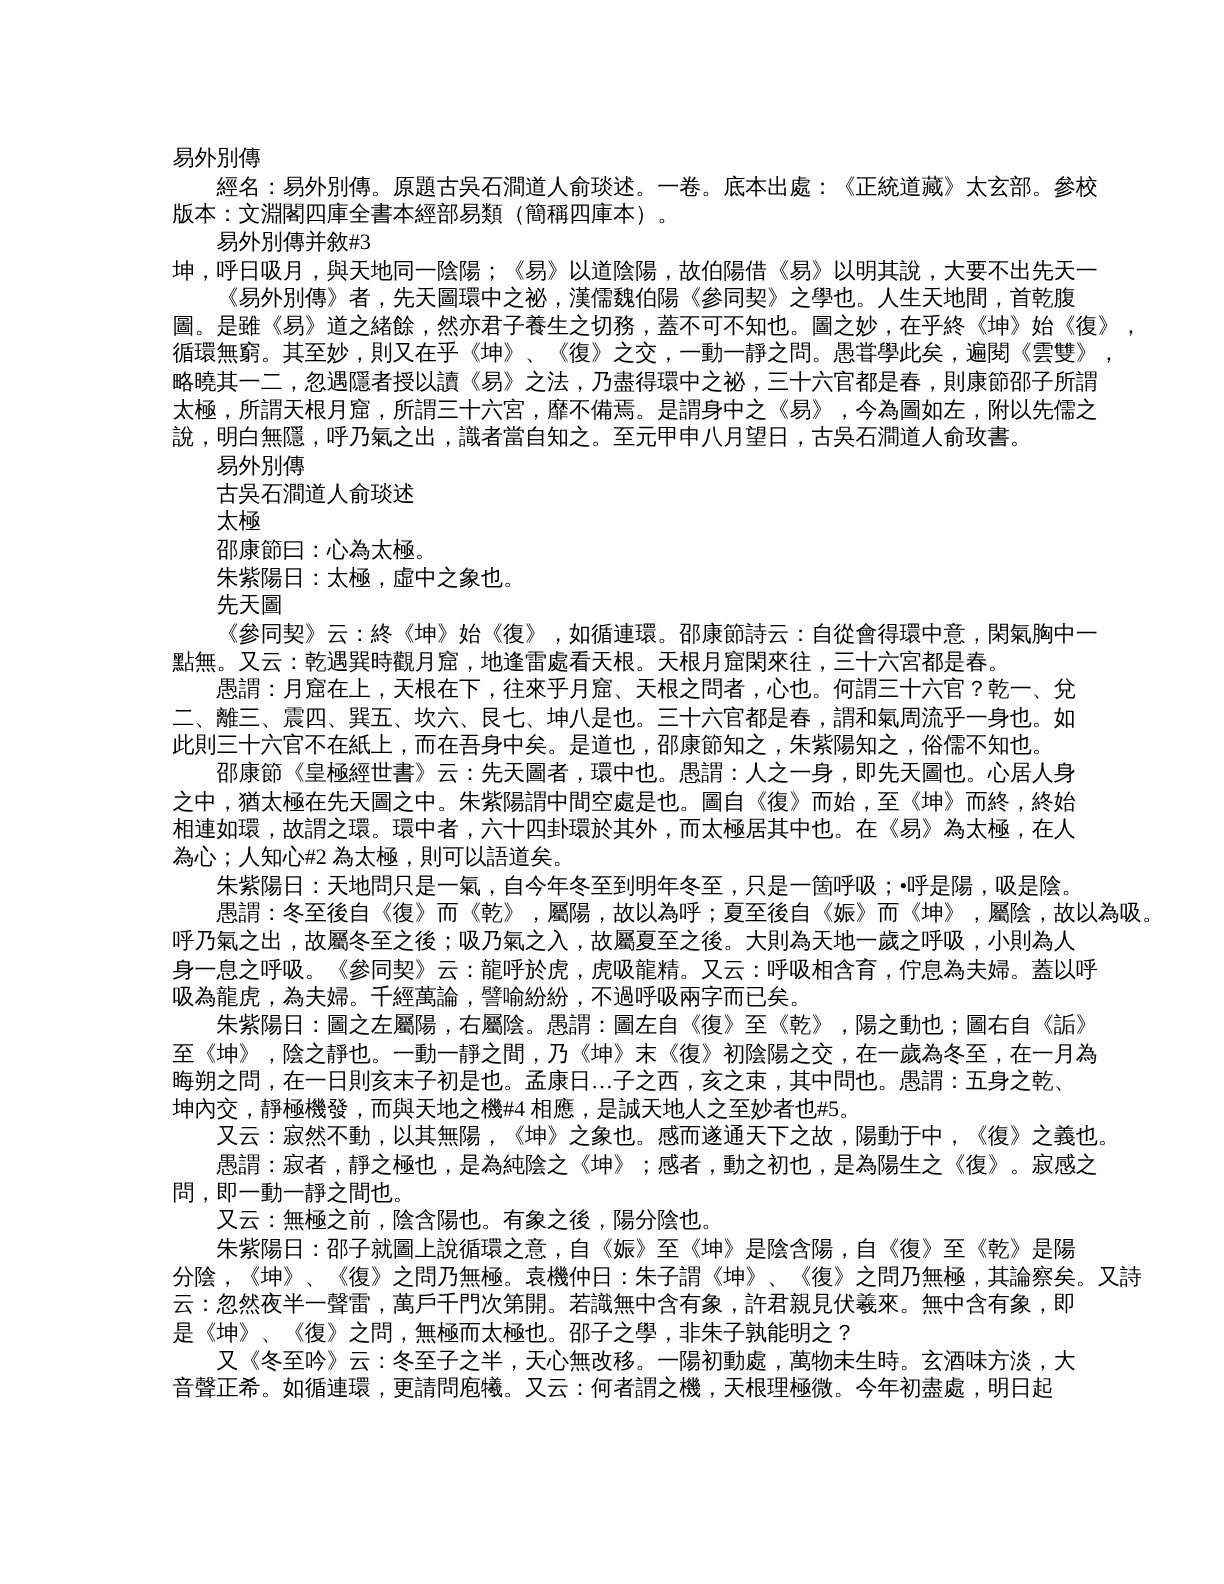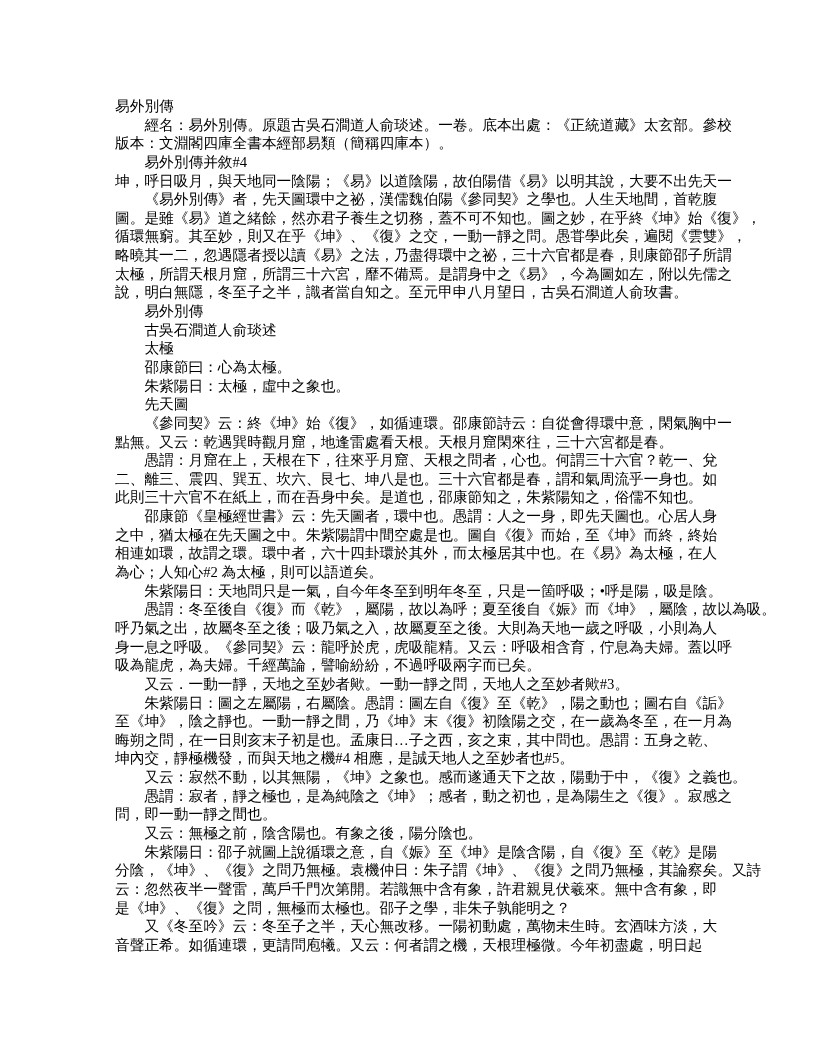--- a/index.html
+++ b/index.html
@@ -41,49 +41,48 @@
   }
 </style>
 </head>
 <body>
 
 <div class="page">
   <div class="text-column" id="text-column">
       <div class="line">易外別傳</div>
       <div class="line indent">經名：易外別傳。原題古吳石澗道人俞琰述。一卷。底本出處：《正統道藏》太玄部。參校</div>
       <div class="line">版本：文淵閣四庫全書本經部易類（簡稱四庫本）。</div>
-      <div class="line indent">易外別傳并敘#4</div>
+      <div class="line indent">易外別傳并敘#3</div>
       <div class="line">坤，呼日吸月，與天地同一陰陽；《易》以道陰陽，故伯陽借《易》以明其說，大要不出先天一</div>
       <div class="line indent">《易外別傳》者，先天圖環中之祕，漢儒魏伯陽《參同契》之學也。人生天地間，首乾腹</div>
       <div class="line">圖。是雖《易》道之緒餘，然亦君子養生之切務，蓋不可不知也。圖之妙，在乎終《坤》始《復》，</div>
       <div class="line">循環無窮。其至妙，則又在乎《坤》、《復》之交，一動一靜之問。愚甞學此矣，遍閱《雲雙》，</div>
       <div class="line">略曉其一二，忽遇隱者授以讀《易》之法，乃盡得環中之祕，三十六官都是春，則康節邵子所謂</div>
       <div class="line">太極，所謂天根月窟，所謂三十六宮，靡不備焉。是謂身中之《易》，今為圖如左，附以先儒之</div>
-      <div class="line">說，明白無隱，冬至子之半，識者當自知之。至元甲申八月望日，古吳石澗道人俞玫書。</div>
+      <div class="line">說，明白無隱，呼乃氣之出，識者當自知之。至元甲申八月望日，古吳石澗道人俞玫書。</div>
       <div class="line indent">易外別傳</div>
       <div class="line indent">古吳石澗道人俞琰述</div>
       <div class="line indent">太極</div>
       <div class="line indent">邵康節曰：心為太極。</div>
       <div class="line indent">朱紫陽日：太極，虛中之象也。</div>
       <div class="line indent">先天圖</div>
       <div class="line indent">《參同契》云：終《坤》始《復》，如循連環。邵康節詩云：自從會得環中意，閑氣胸中一</div>
       <div class="line">點無。又云：乾遇巽時觀月窟，地逢雷處看天根。天根月窟閑來往，三十六宮都是春。</div>
       <div class="line indent">愚謂：月窟在上，天根在下，往來乎月窟、天根之問者，心也。何謂三十六官？乾一、兌</div>
       <div class="line">二、離三、震四、巽五、坎六、艮七、坤八是也。三十六官都是春，謂和氣周流乎一身也。如</div>
       <div class="line">此則三十六官不在紙上，而在吾身中矣。是道也，邵康節知之，朱紫陽知之，俗儒不知也。</div>
       <div class="line indent">邵康節《皇極經世書》云：先天圖者，環中也。愚謂：人之一身，即先天圖也。心居人身</div>
       <div class="line">之中，猶太極在先天圖之中。朱紫陽謂中間空處是也。圖自《復》而始，至《坤》而終，終始</div>
       <div class="line">相連如環，故謂之環。環中者，六十四卦環於其外，而太極居其中也。在《易》為太極，在人</div>
       <div class="line">為心；人知心#2 為太極，則可以語道矣。</div>
       <div class="line indent">朱紫陽日：天地問只是一氣，自今年冬至到明年冬至，只是一箇呼吸；•呼是陽，吸是陰。</div>
       <div class="line indent">愚謂：冬至後自《復》而《乾》，屬陽，故以為呼；夏至後自《娠》而《坤》，屬陰，故以為吸。</div>
       <div class="line">呼乃氣之出，故屬冬至之後；吸乃氣之入，故屬夏至之後。大則為天地一歲之呼吸，小則為人</div>
       <div class="line">身一息之呼吸。《參同契》云：龍呼於虎，虎吸龍精。又云：呼吸相含育，佇息為夫婦。蓋以呼</div>
       <div class="line">吸為龍虎，為夫婦。千經萬論，譬喻紛紛，不過呼吸兩字而已矣。</div>
-      <div class="line indent">又云．一動一靜，天地之至妙者歟。一動一靜之問，天地人之至妙者歟#3。</div>
       <div class="line indent">朱紫陽日：圖之左屬陽，右屬陰。愚謂：圖左自《復》至《乾》，陽之動也；圖右自《詬》</div>
       <div class="line">至《坤》，陰之靜也。一動一靜之間，乃《坤》末《復》初陰陽之交，在一歲為冬至，在一月為</div>
       <div class="line">晦朔之問，在一日則亥末子初是也。孟康日…子之西，亥之束，其中問也。愚謂：五身之乾、</div>
       <div class="line">坤內交，靜極機發，而與天地之機#4 相應，是誠天地人之至妙者也#5。</div>
       <div class="line indent">又云：寂然不動，以其無陽，《坤》之象也。感而遂通天下之故，陽動于中，《復》之義也。</div>
       <div class="line indent">愚謂：寂者，靜之極也，是為純陰之《坤》；感者，動之初也，是為陽生之《復》。寂感之</div>
       <div class="line">問，即一動一靜之間也。</div>
       <div class="line indent">又云：無極之前，陰含陽也。有象之後，陽分陰也。</div>
       <div class="line indent">朱紫陽日：邵子就圖上說循環之意，自《娠》至《坤》是陰含陽，自《復》至《乾》是陽</div>
       <div class="line">分陰，《坤》、《復》之問乃無極。袁機仲日：朱子謂《坤》、《復》之問乃無極，其論察矣。又詩</div>

